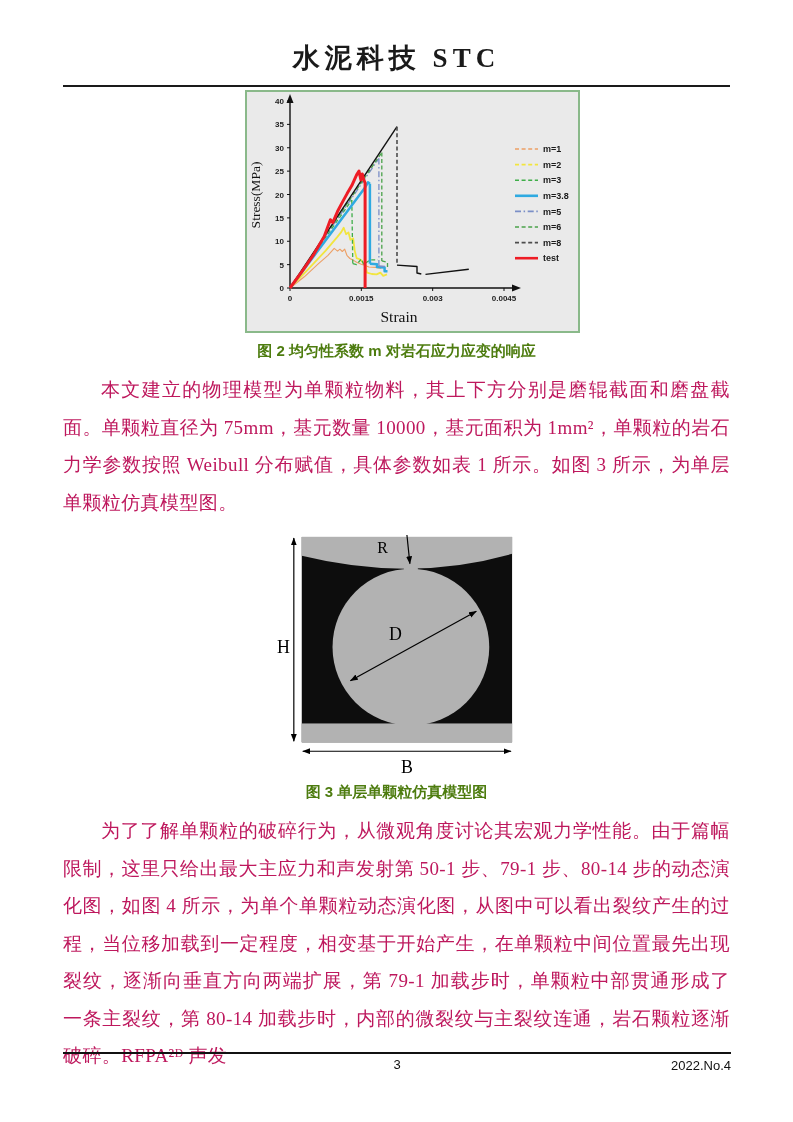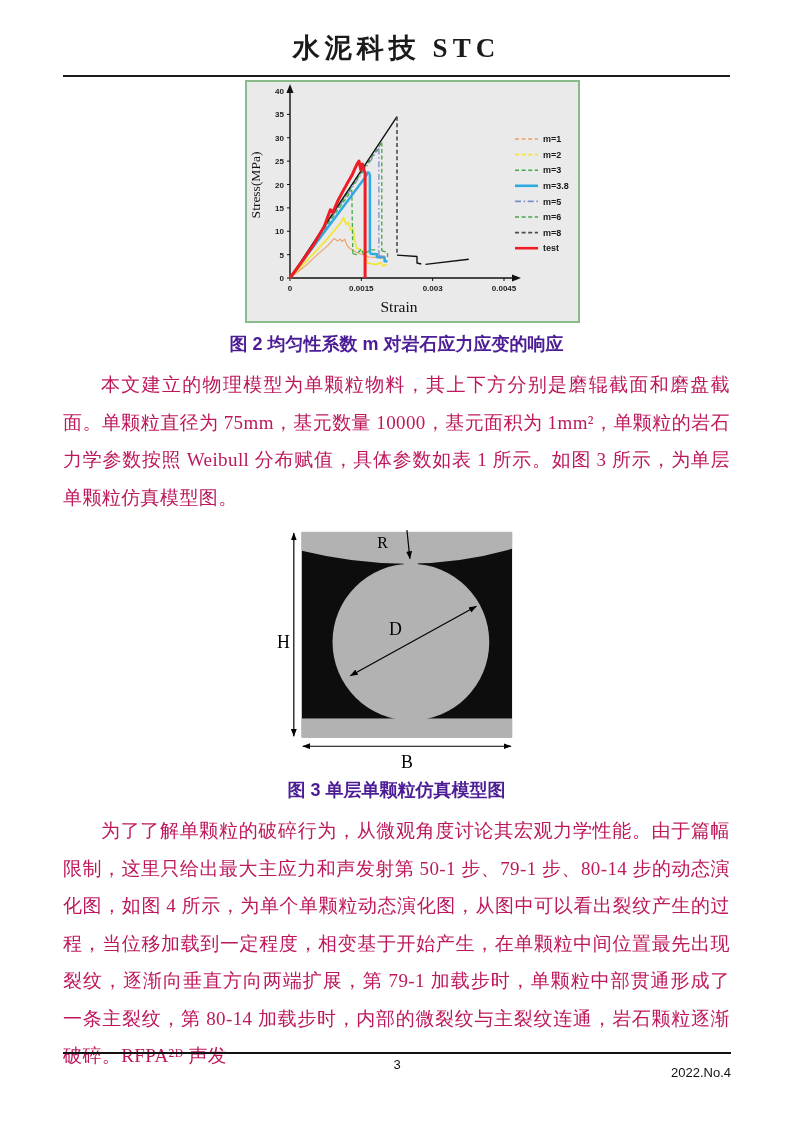--- a/index.html
+++ b/index.html
@@ -2,34 +2,34 @@
 <html><head>
 <meta charset="utf-8">
 <style>
   html,body{margin:0;padding:0;}
   body{
     width:793px;height:1122px;position:relative;background:#ffffff;
     font-family:"Liberation Serif",serif;color:#111;overflow:hidden;
   }
   .content{padding:0 63px;}
   
-  .page-header{padding-top:30px;text-align:center;}
+  .page-header{padding-top:40px;text-align:center;}
   .journal-title{
     font-size:27px;font-weight:bold;letter-spacing:5px;color:#1a1a1a;
     font-family:"Liberation Serif",serif;
   }
   .header-rule{border-bottom:2px solid #1a1a1a;margin-top:9px;}
   
   .figure2-panel{
     margin:3px 0 0 182px;width:331px;height:239px;
     background:#eaeaea;border:2px solid #8ab98a;
   }
   .fig-caption{
     text-align:center;font-family:"Liberation Sans",sans-serif;
-    font-weight:bold;font-size:18px;color:#4c1d95;
+    font-weight:bold;font-size:15px;color:#4d7c0f;
   }
   .caption-fig2{margin-top:9px;}
   .caption-fig3{margin-top:0;}
   
   .section-heading{
     margin-top:17px;font-family:"Liberation Sans",sans-serif;
     font-weight:bold;font-size:20.5px;color:#000;
   }
   .section-heading .sec-no{margin-right:22px;}
   
@@ -47,21 +47,21 @@
   
   .dim{font:18px "Liberation Serif",serif;fill:#000;}
   .dimR{font:16px "Liberation Serif",serif;fill:#000;}
   
   .page-footer{
     position:absolute;left:63px;right:62px;top:1052px;
     border-top:2.5px solid #111;
     font-family:"Liberation Sans",sans-serif;font-size:13px;color:#111;
   }
   .footer-row{position:relative;text-align:center;padding-top:3px;}
-  .footer-issue{position:absolute;right:0;top:11px;}
+  .footer-issue{position:absolute;right:0;top:4px;}
 </style>
 </head>
 <body>
 
 <div class="content">
 
   <div class="page-header">
     <div class="journal-title">水泥科技 STC</div>
     <div class="header-rule"></div>
   </div>

